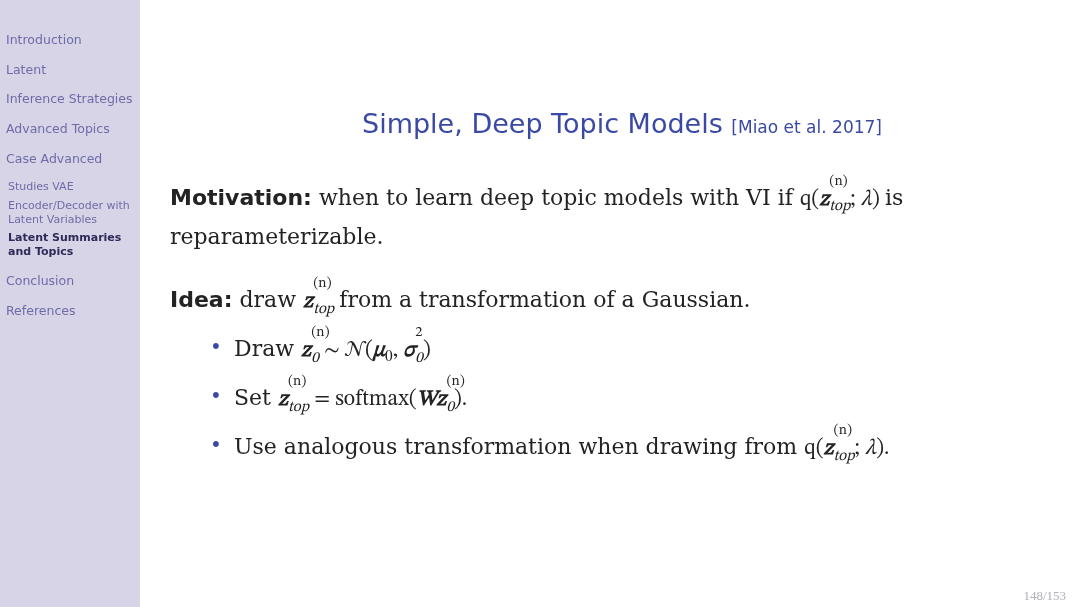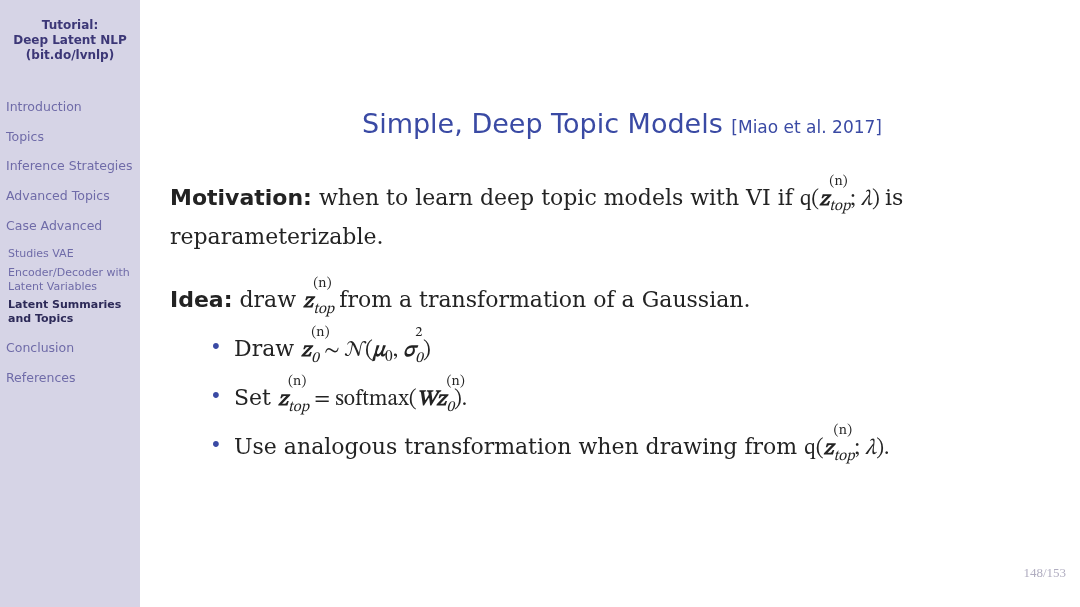--- a/index.html
+++ b/index.html
@@ -90,21 +90,21 @@
     }
     ul.bullets li::before{
       content:"•";
       position:absolute;
       left:0;top:0;
       color:var(--title-blue);
       font-size:20px;
     }
     .page-num{
       position:absolute;
-      right:14px;bottom:26px;
+      right:14px;bottom:3px;
       font-size:13px;
       color:var(--page-ink);
       font-family:"Georgia",serif;
       margin-left:44px;
     }
     
     .math{font-family:"Cambria Math","STIX Two Math","Times New Roman",serif;font-style:italic;}
     .rm{font-style:normal;}
     .bf{font-weight:700;}
     sup, .sup{font-size:0.65em;vertical-align:super;font-style:normal;}
@@ -112,31 +112,26 @@
     .subsup{display:inline-block;position:relative;}
     .subsup .sup{position:absolute;left:0;top:-0.85em;}
     .subsup .sub{position:relative;font-style:italic;}
   </style>
 </head>
 <body>
 
 <div class="slide">
 
   <nav class="sidebar">
-    <div class="tutorial-title">
-      <span>Tutorial:</span><br>
-      <span>Deep Latent NLP</span><br>
-      <span>(bit.do/lvnlp)</span>
-    </div>
 
     <div class="section">
       <span>Introduction</span>
     </div>
     <div class="section">
-      <span>Topics</span>
+      <span>Latent</span>
     </div>
     <div class="section">
       <span>Inference Strategies</span>
     </div>
     <div class="section">
       <span>Advanced Topics</span>
     </div>
 
     <div class="section">
       <span>Case Advanced</span>

